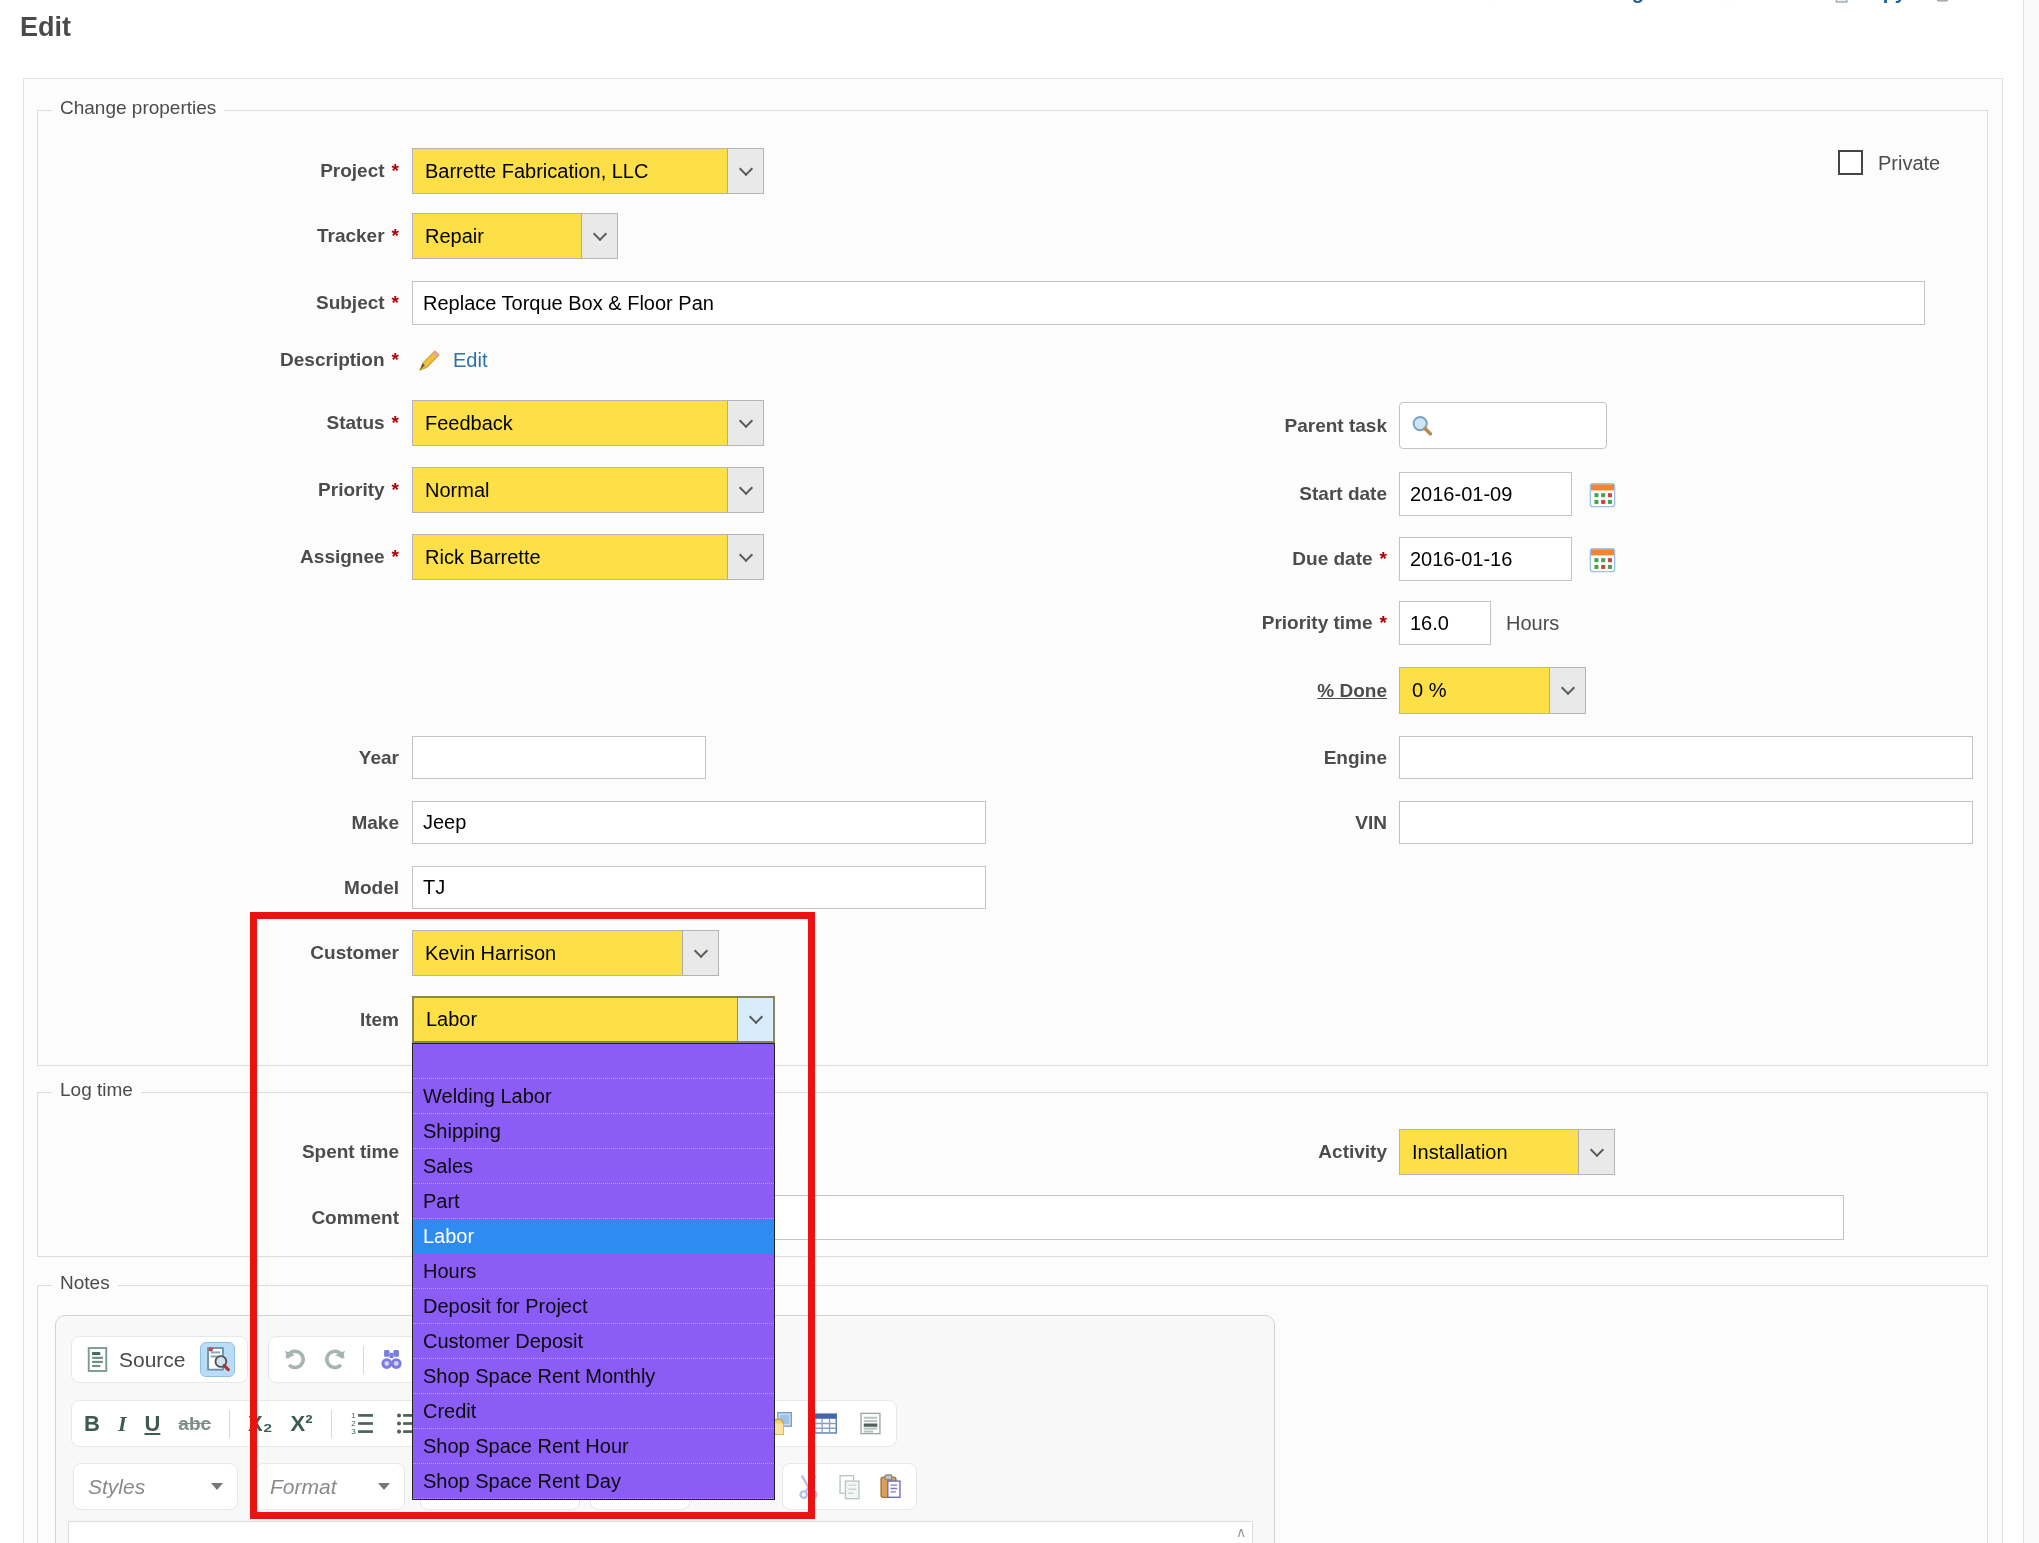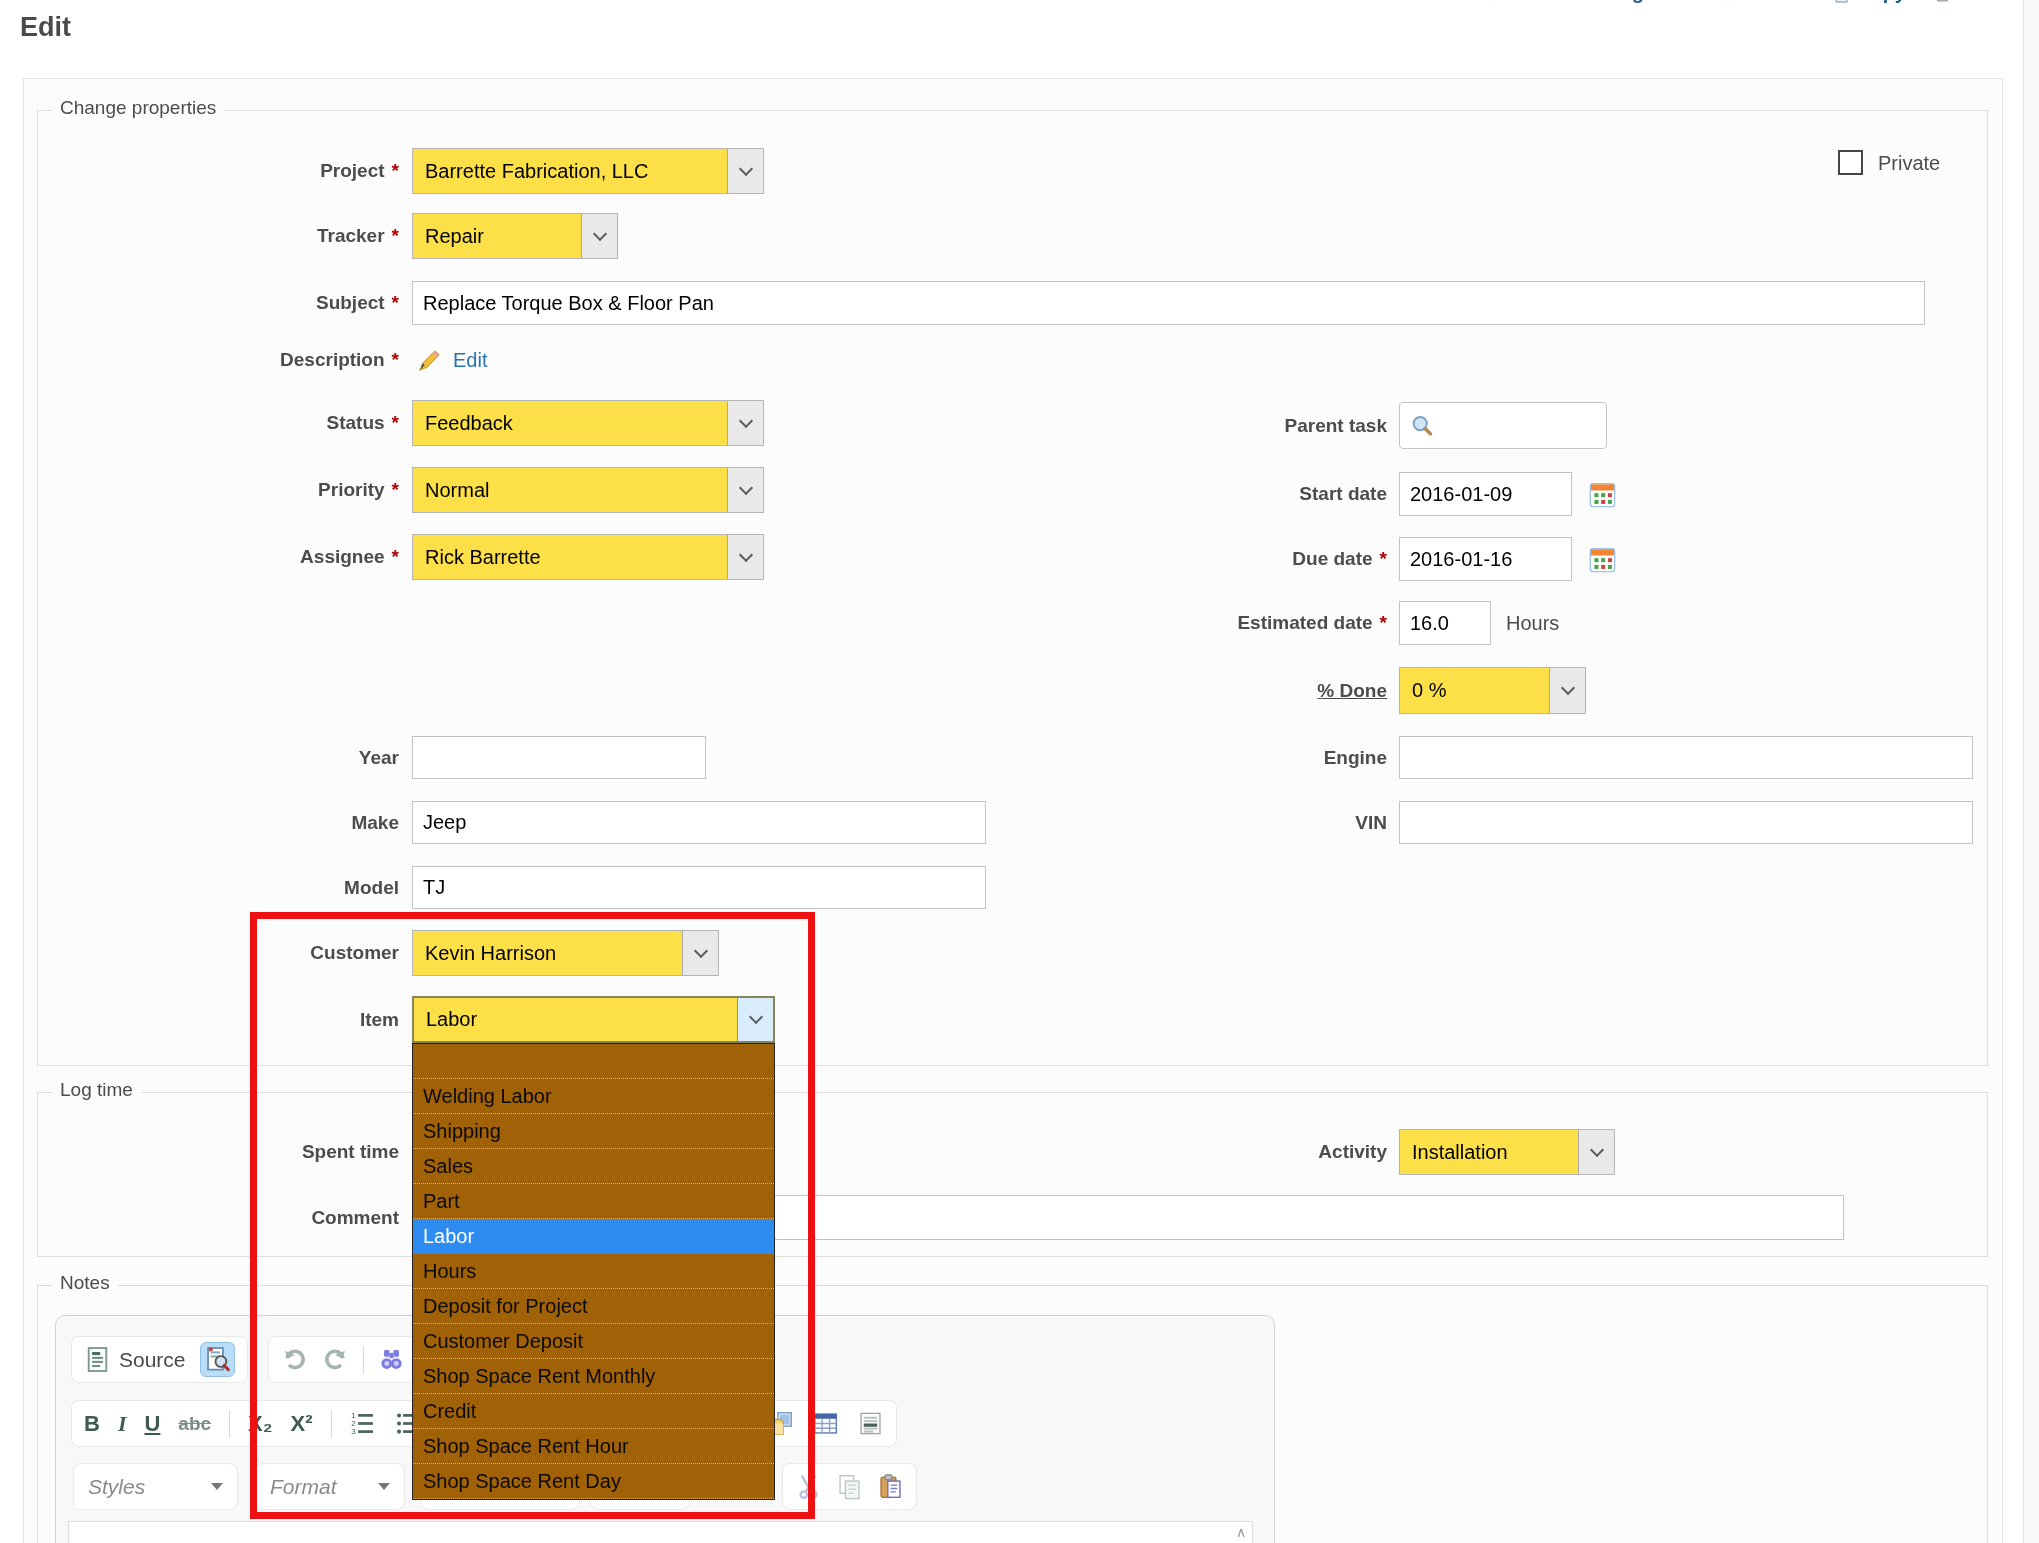--- a/index.html
+++ b/index.html
@@ -42,21 +42,21 @@
   .sel--focus { border: 2px solid #86865c; }
   .sel--focus .sel-btn { background: #d9ecfb; border-left: 1px solid #5b9bd5; }
   .suffix { position: absolute; font-size: 20px; color: #4c4c4c; }
 
   .icon-btn { position: absolute; cursor: pointer; }
   .link { color: #2b73ad; font-size: 20px; cursor: pointer; text-decoration: none; }
 
   .checkbox { position: absolute; width: 25px; height: 25px; background: #fff; border: 2px solid #454545; cursor: pointer; }
 
   
-  .dropdown { position: absolute; left: 412px; top: 1043px; width: 363px; background: #a16207;
+  .dropdown { position: absolute; left: 412px; top: 1043px; width: 363px; background: #8b5cf6;
     border: 1px solid #222; z-index: 50; }
   .opt { height: 35px; line-height: 34px; padding: 0 10px; font-size: 20px; color: #0a0a0a;
     border-bottom: 1px dotted #b3b3b3; white-space: nowrap; overflow: hidden; cursor: default; }
   .opt.selected { background: #2e8cf0; color: #fff; border-bottom-color: #2e8cf0; }
 
   
   .red-annotation { position: absolute; left: 250px; top: 912px; width: 565px; height: 607px;
     border: 7px solid #ee1111; z-index: 90; pointer-events: none; }
 
   
@@ -189,21 +189,21 @@
     <span>Parent task</span>
     </div>
   <div class="lbl lblR" style="top:472px;height:44px;">
     <span>Start date</span>
     </div>
   <div class="lbl lblR" style="top:537px;height:44px;">
     <span>Due date</span>
       <span class="req">*</span>
     </div>
   <div class="lbl lblR" style="top:601px;height:44px;">
-    <span>Estimated date</span>
+    <span>Priority time</span>
       <span class="req">*</span>
     </div>
   <div class="lbl lblR" style="top:667px;height:47px;text-decoration:underline;">
     <span>% Done</span>
     </div>
   <div class="lbl lblR" style="top:736px;height:43px;">
     <span>Engine</span>
     </div>
   <div class="lbl lblR" style="top:801px;height:43px;">
     <span>VIN</span>

